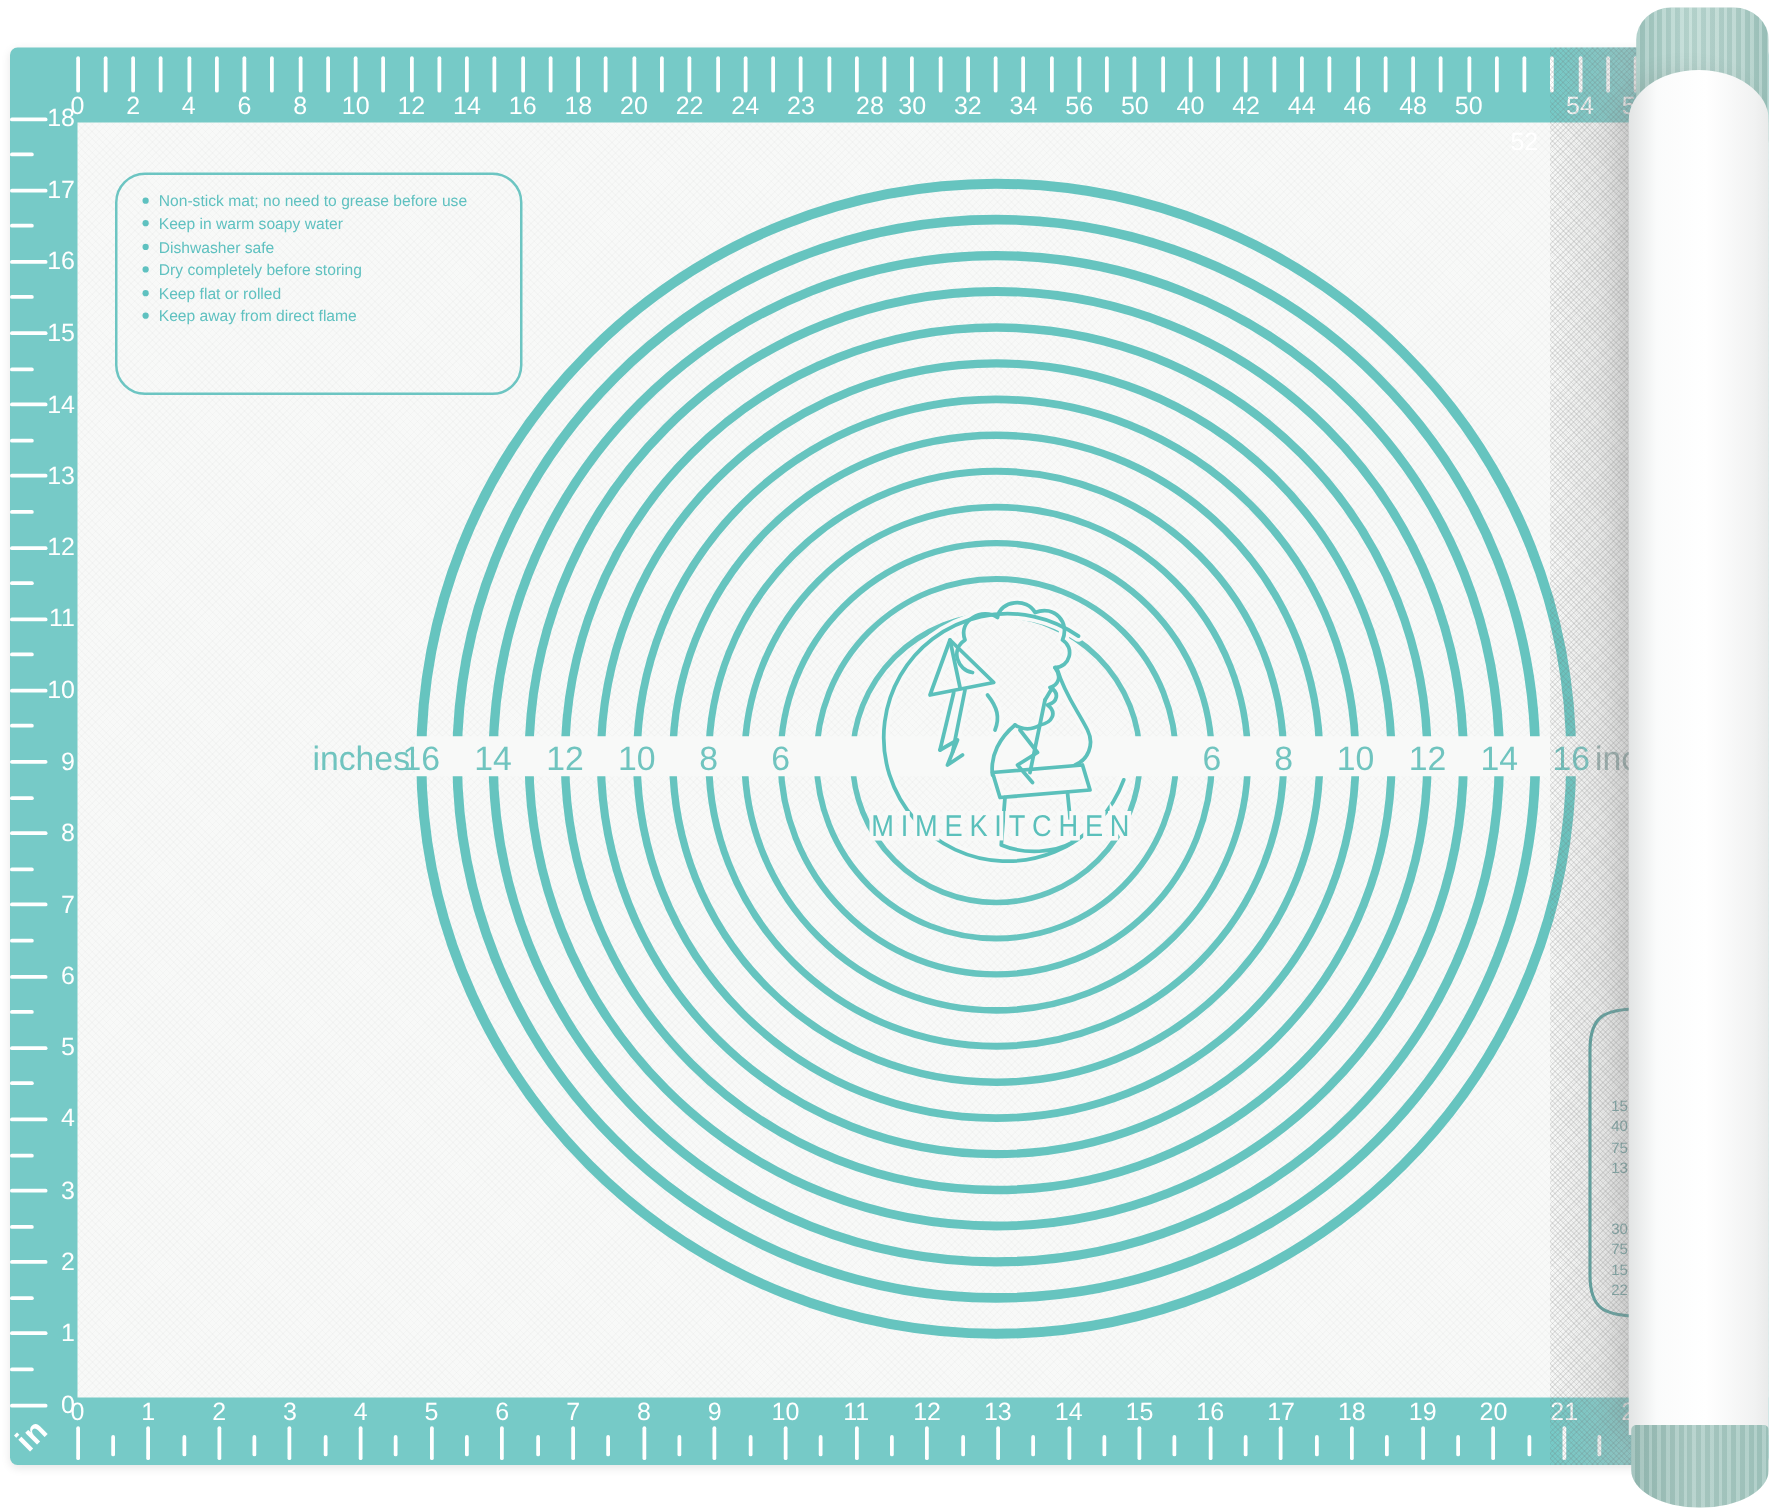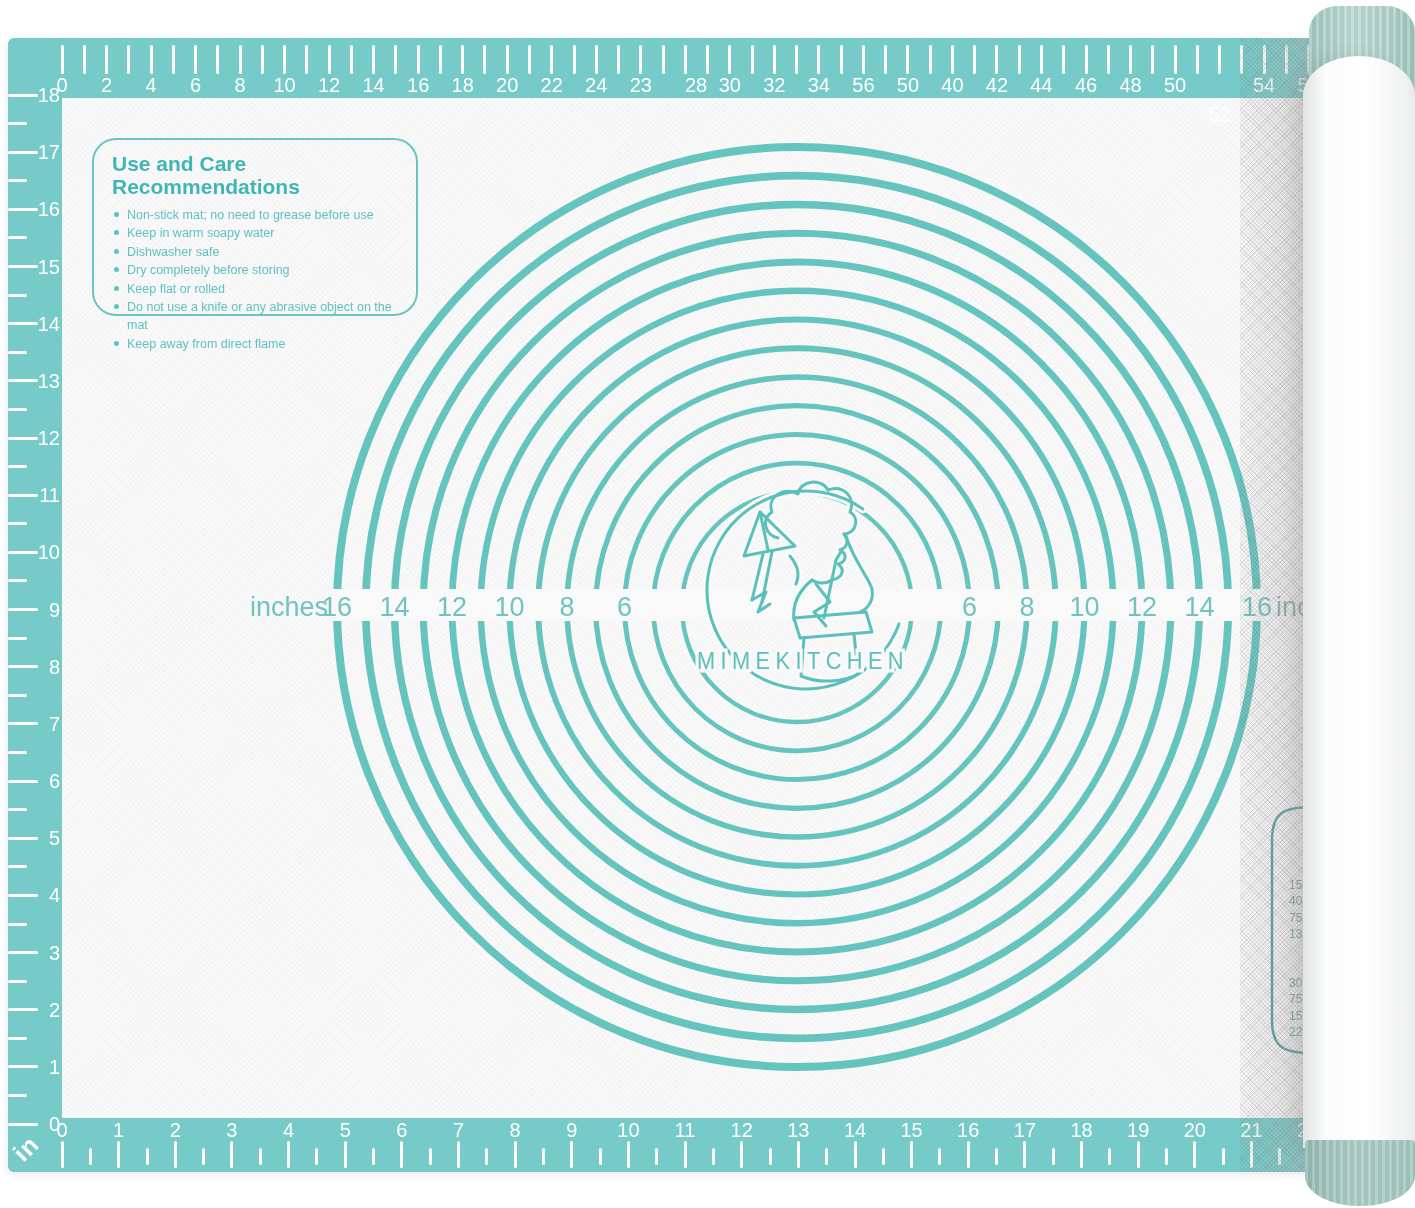--- a/index.html
+++ b/index.html
@@ -121,45 +121,40 @@
       <path d="M772 552 L762 602" fill="none" stroke="#5bc0bb" stroke-width="3" stroke-linecap="round" stroke-linejoin="round"></path>
       <path d="M752 600 L766 592 L758 612 L770 604" fill="none" stroke="#5bc0bb" stroke-width="3" stroke-linecap="round" stroke-linejoin="round"></path>
       <path d="M836 560 L824 618" fill="none" stroke="#5bc0bb" stroke-width="3" stroke-linecap="round" stroke-linejoin="round"></path>
       <path d="M836 560 L842 550" fill="none" stroke="#5bc0bb" stroke-width="3" stroke-linecap="round" stroke-linejoin="round"></path>
       <path d="M794 618 L866 612 L872 632 L800 638 Z" fill="none" stroke="#5bc0bb" stroke-width="3" stroke-linecap="round" stroke-linejoin="round"></path>
       <path d="M804 638 L801 676 C820 684 844 682 858 674 L854 634" fill="none" stroke="#5bc0bb" stroke-width="3" stroke-linecap="round" stroke-linejoin="round"></path>
       <text x="803" y="669" text-anchor="middle" fill="#5bc0bb" font-size="24" letter-spacing="6" textLength="212" lengthAdjust="spacingAndGlyphs" font-family="&quot;Liberation Sans&quot;,sans-serif" stroke="#f8f9f8" stroke-width="7" paint-order="stroke">MIMEKITCHEN</text>
     </svg>
 
   <div class="care">
-    <h2>Use and Care Recommendations</h2>
     <ul id="careList">
         <li>
           <span class="dot"></span>
           <span>Non-stick mat; no need to grease before use</span>
         </li>
         <li>
           <span class="dot"></span>
           <span>Keep in warm soapy water</span>
         </li>
         <li>
           <span class="dot"></span>
           <span>Dishwasher safe</span>
         </li>
         <li>
           <span class="dot"></span>
           <span>Dry completely before storing</span>
         </li>
         <li>
           <span class="dot"></span>
           <span>Keep flat or rolled</span>
-        </li>
-        <li>
-          <span class="dot"></span>
-          <span>Do not use a knife or any abrasive object on the mat</span>
         </li>
         <li>
           <span class="dot"></span>
           <span>Keep away from direct flame</span>
         </li>
       </ul>
   </div>
 
   <svg class="layer" width="1415" height="1208" viewBox="0 0 1415 1208">
     <path d="M1313 807 C1283 807 1272 813 1272 840 L1272 1020 C1272 1047 1283 1053 1313 1053" fill="none" stroke="#4e9e9b" stroke-width="2.5"></path>

